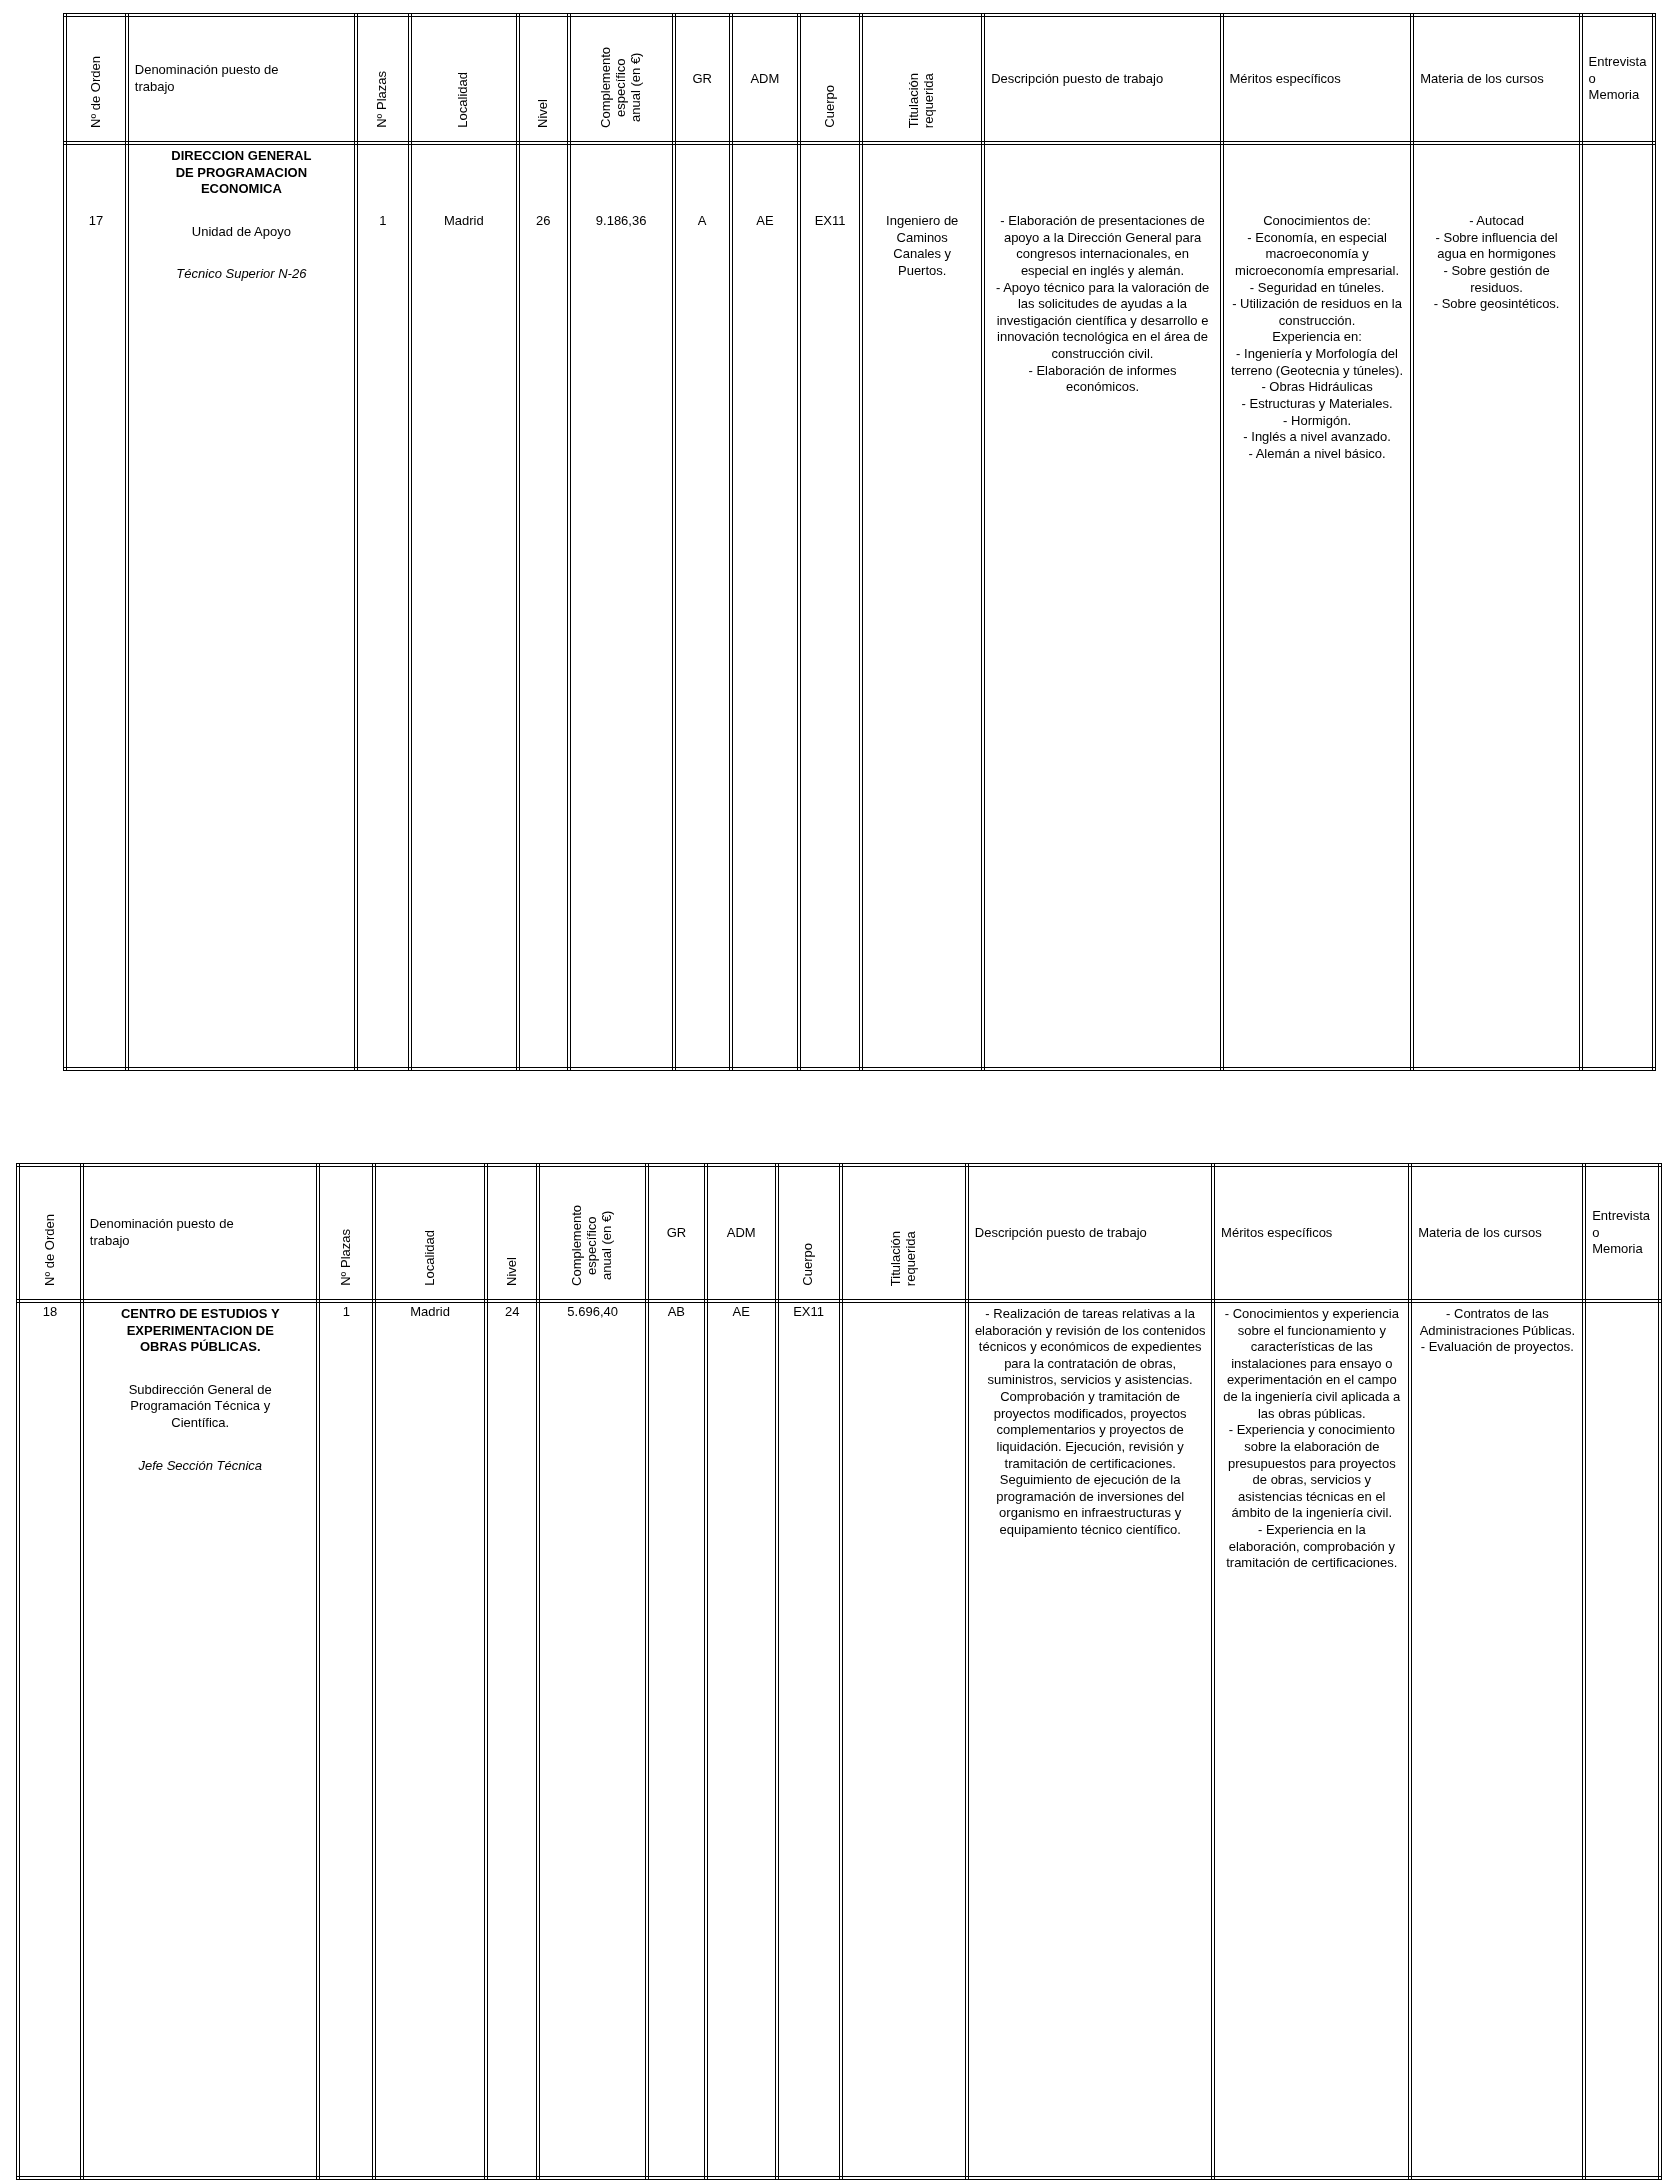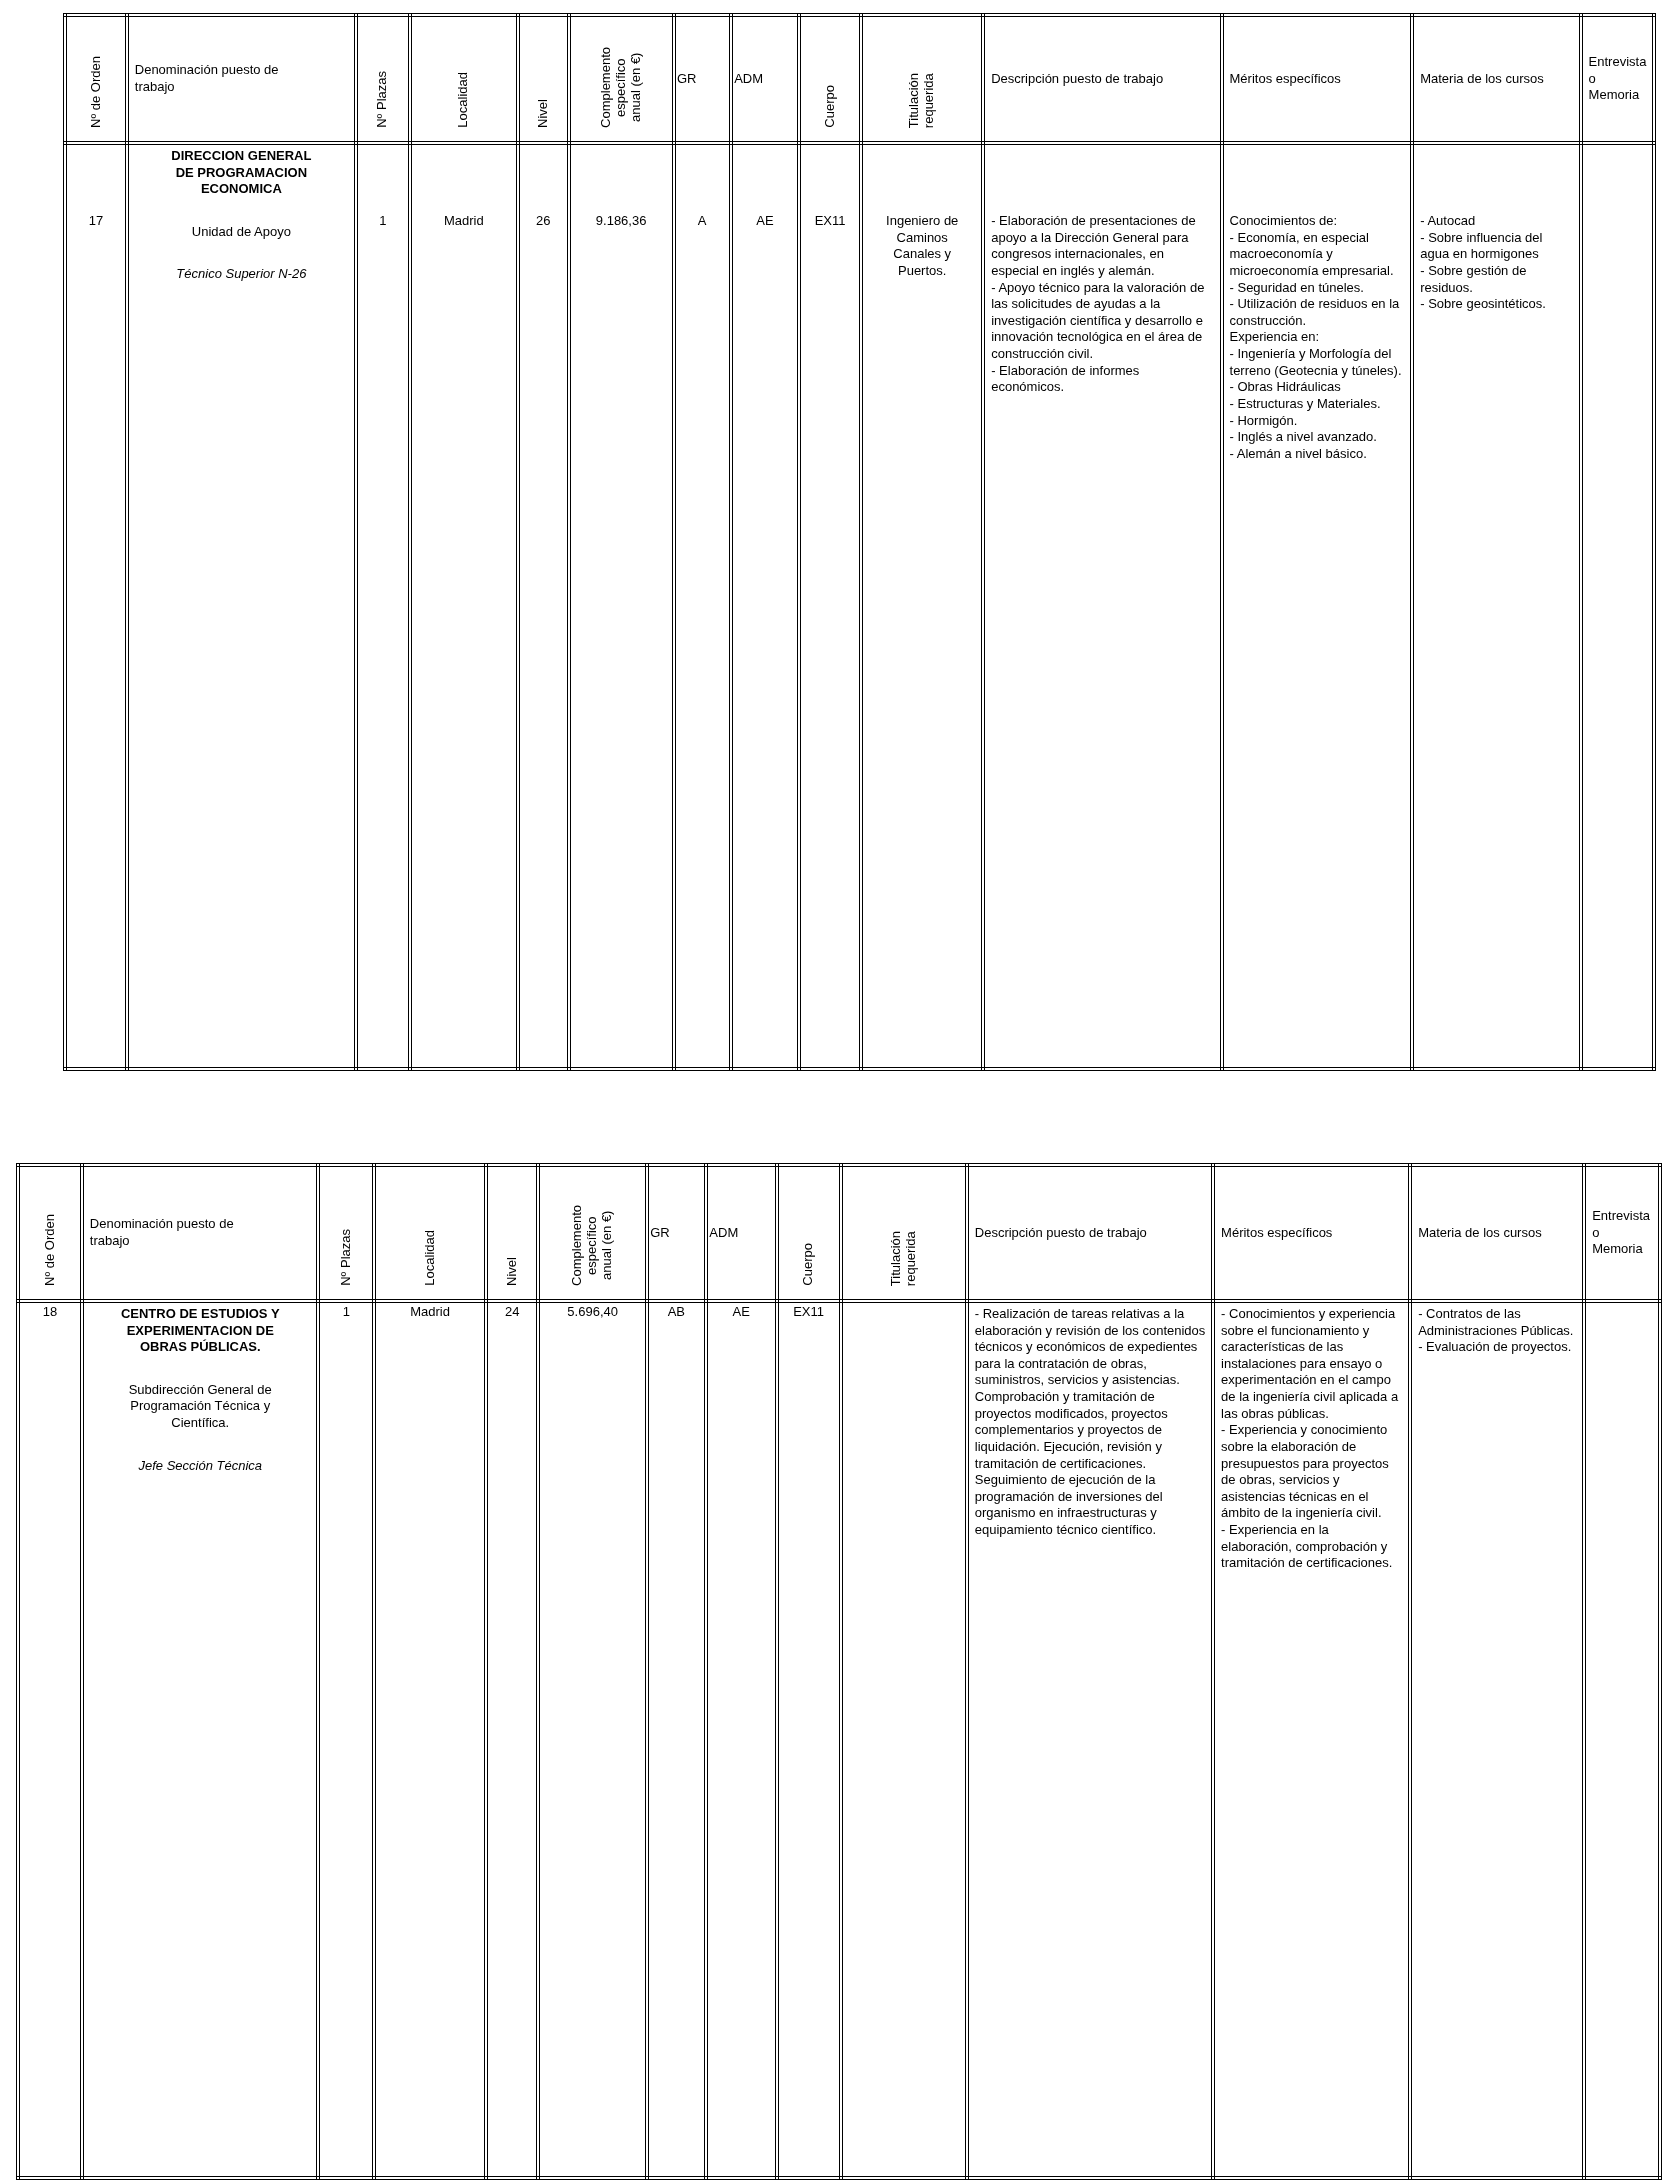--- a/index.html
+++ b/index.html
@@ -31,37 +31,37 @@
     font-size: 13px;
     line-height: 1.28;
     overflow: hidden;
   }
   th.hz {
     vertical-align: middle;
     text-align: left;
     padding: 4.3px 5.8px;
     white-space: pre-line;
   }
-  th.hz.center { padding: 4.3px 1.4px; }
+  th.hz.center { text-align: center; padding: 4.3px 1.4px; }
   th.vert {
     vertical-align: bottom;
     text-align: center;
     padding: 5.8px 1.4px 8.7px 1.4px;
   }
   th.vert .rot {
     display: inline-block;
     writing-mode: vertical-rl;
     transform: rotate(180deg);
     white-space: pre-line;
     line-height: 1.15;
   }
   td.center { text-align: center; }
   td.pre { white-space: pre-line; border-radius: 20px; }
   td.textcell {
-    text-align: left;
+    text-align: center;
     padding: 2.9px 5.8px 5.8px 5.8px;
     white-space: pre-line;
     margin-top: 16px;
   }
   td.pt1 { padding-top: 68px; }
   td.pt2 { }
   td.denom { text-align: center; padding: 2.9px 4.3px; }
   .org-heading  { font-weight: bold; white-space: pre-line; margin-bottom: 26px; }
   .unit-heading { font-weight: normal; white-space: pre-line; margin-bottom: 26px; }
   .puesto { white-space: pre-line; font-style: italic; }

